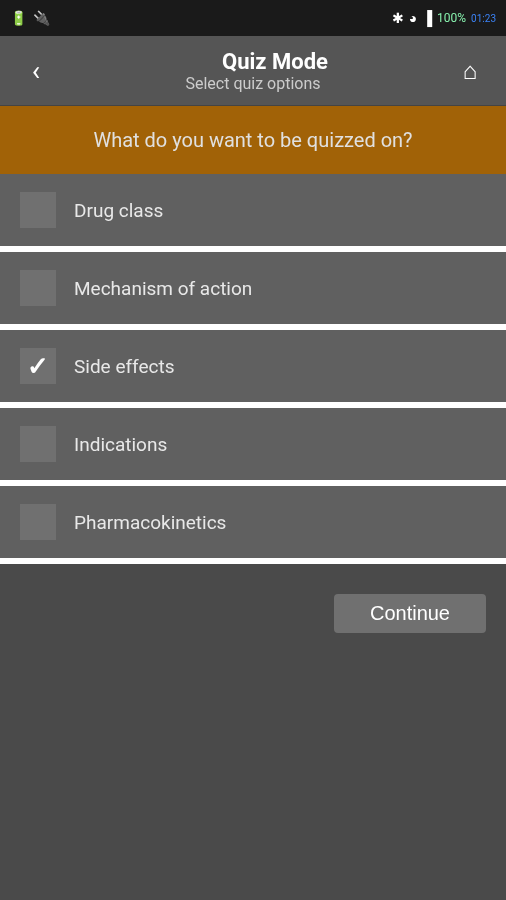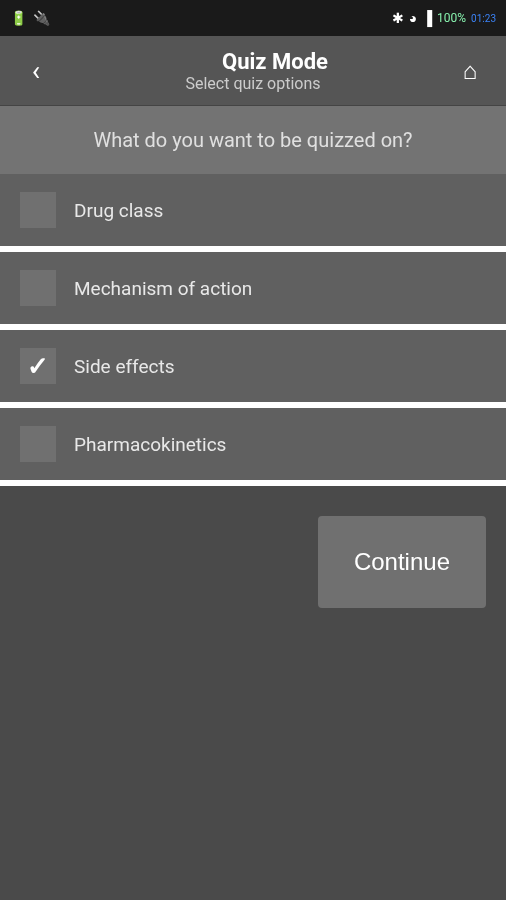--- a/index.html
+++ b/index.html
@@ -89,21 +89,21 @@
       width: 40px;
       height: 40px;
       display: flex;
       align-items: center;
       justify-content: center;
     }
 
     
     .quiz-prompt {
       width: 100%;
-      background: #737373;
+      background: #a16207;
       padding: 22px 20px;
     }
     .quiz-prompt-text {
       color: #e0e0e0;
       font-size: 20px;
       text-align: center;
     }
 
     
     .options-list {
@@ -147,22 +147,22 @@
     .continue-area {
       width: 100%;
       background: #4a4a4a;
       padding: 30px 20px 30px 0;
       display: flex;
       justify-content: flex-end;
     }
     .continue-btn {
       background: #707070;
       color: #fff;
-      font-size: 24px;
-      padding: 32px 36px;
+      font-size: 20px;
+      padding: 8px 36px;
       border: none;
       cursor: pointer;
       border-radius: 4px;
     }
 
     
     .bottom-area {
       width: 100%;
       background: #4a4a4a;
       flex: 1;
@@ -208,20 +208,24 @@
       <span class="option-label">Mechanism of action</span>
     </div>
     <div class="option-item">
       <div class="checkbox checked">
         <span class="checkmark">✓</span>
       </div>
       <span class="option-label">Side effects</span>
     </div>
     <div class="option-item">
       <div class="checkbox"></div>
+      <span class="option-label">Indications</span>
+    </div>
+    <div class="option-item">
+      <div class="checkbox"></div>
       <span class="option-label">Pharmacokinetics</span>
     </div>
   </div>
 
 <div class="continue-area">
   <button class="continue-btn">Continue</button>
 </div>
 
 <div class="bottom-area"></div>
 

